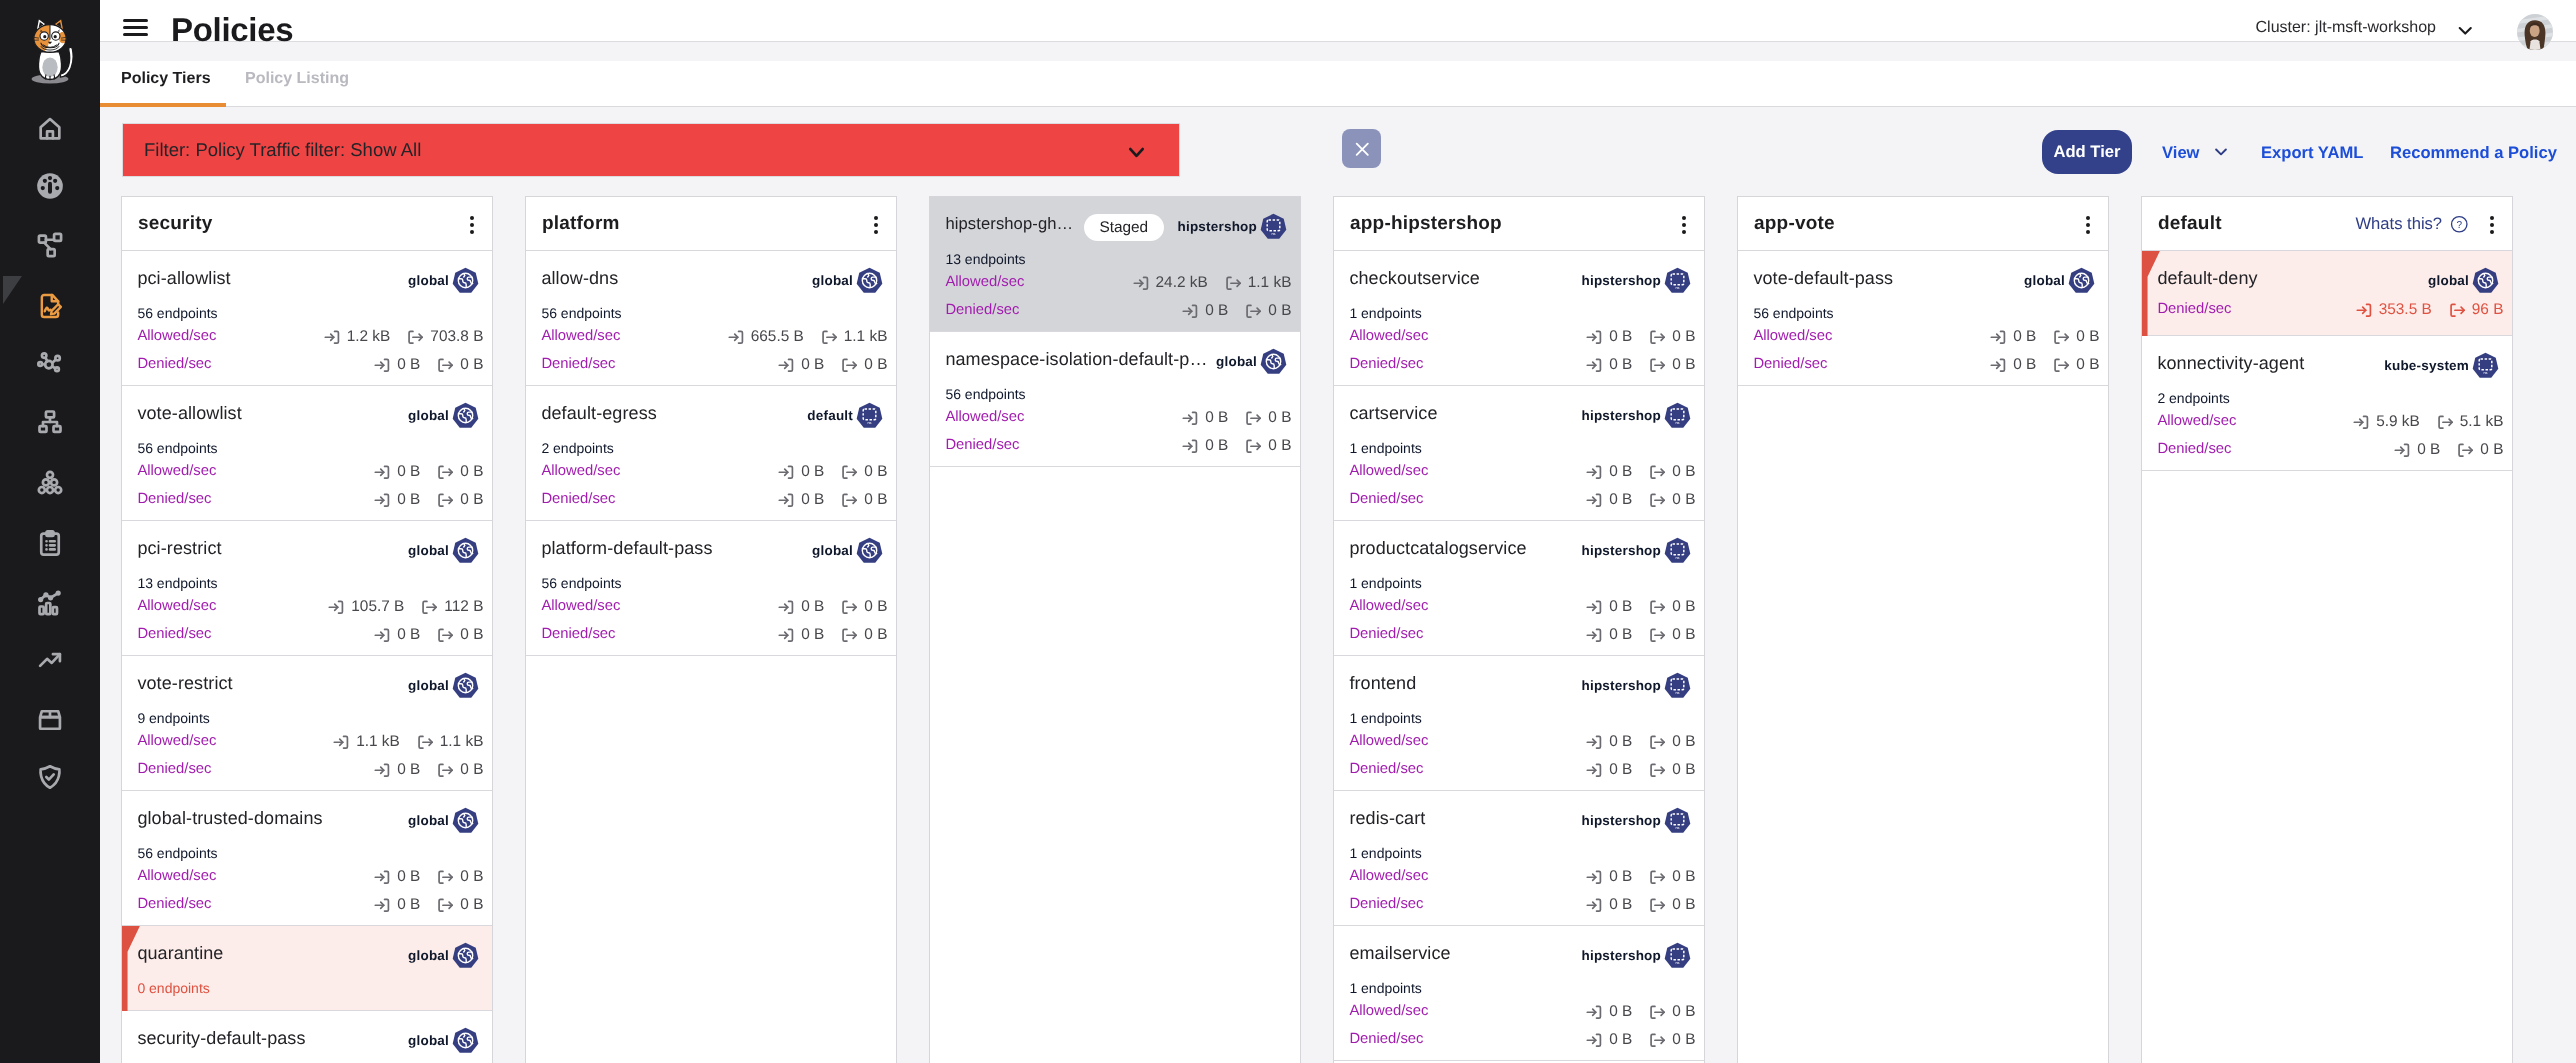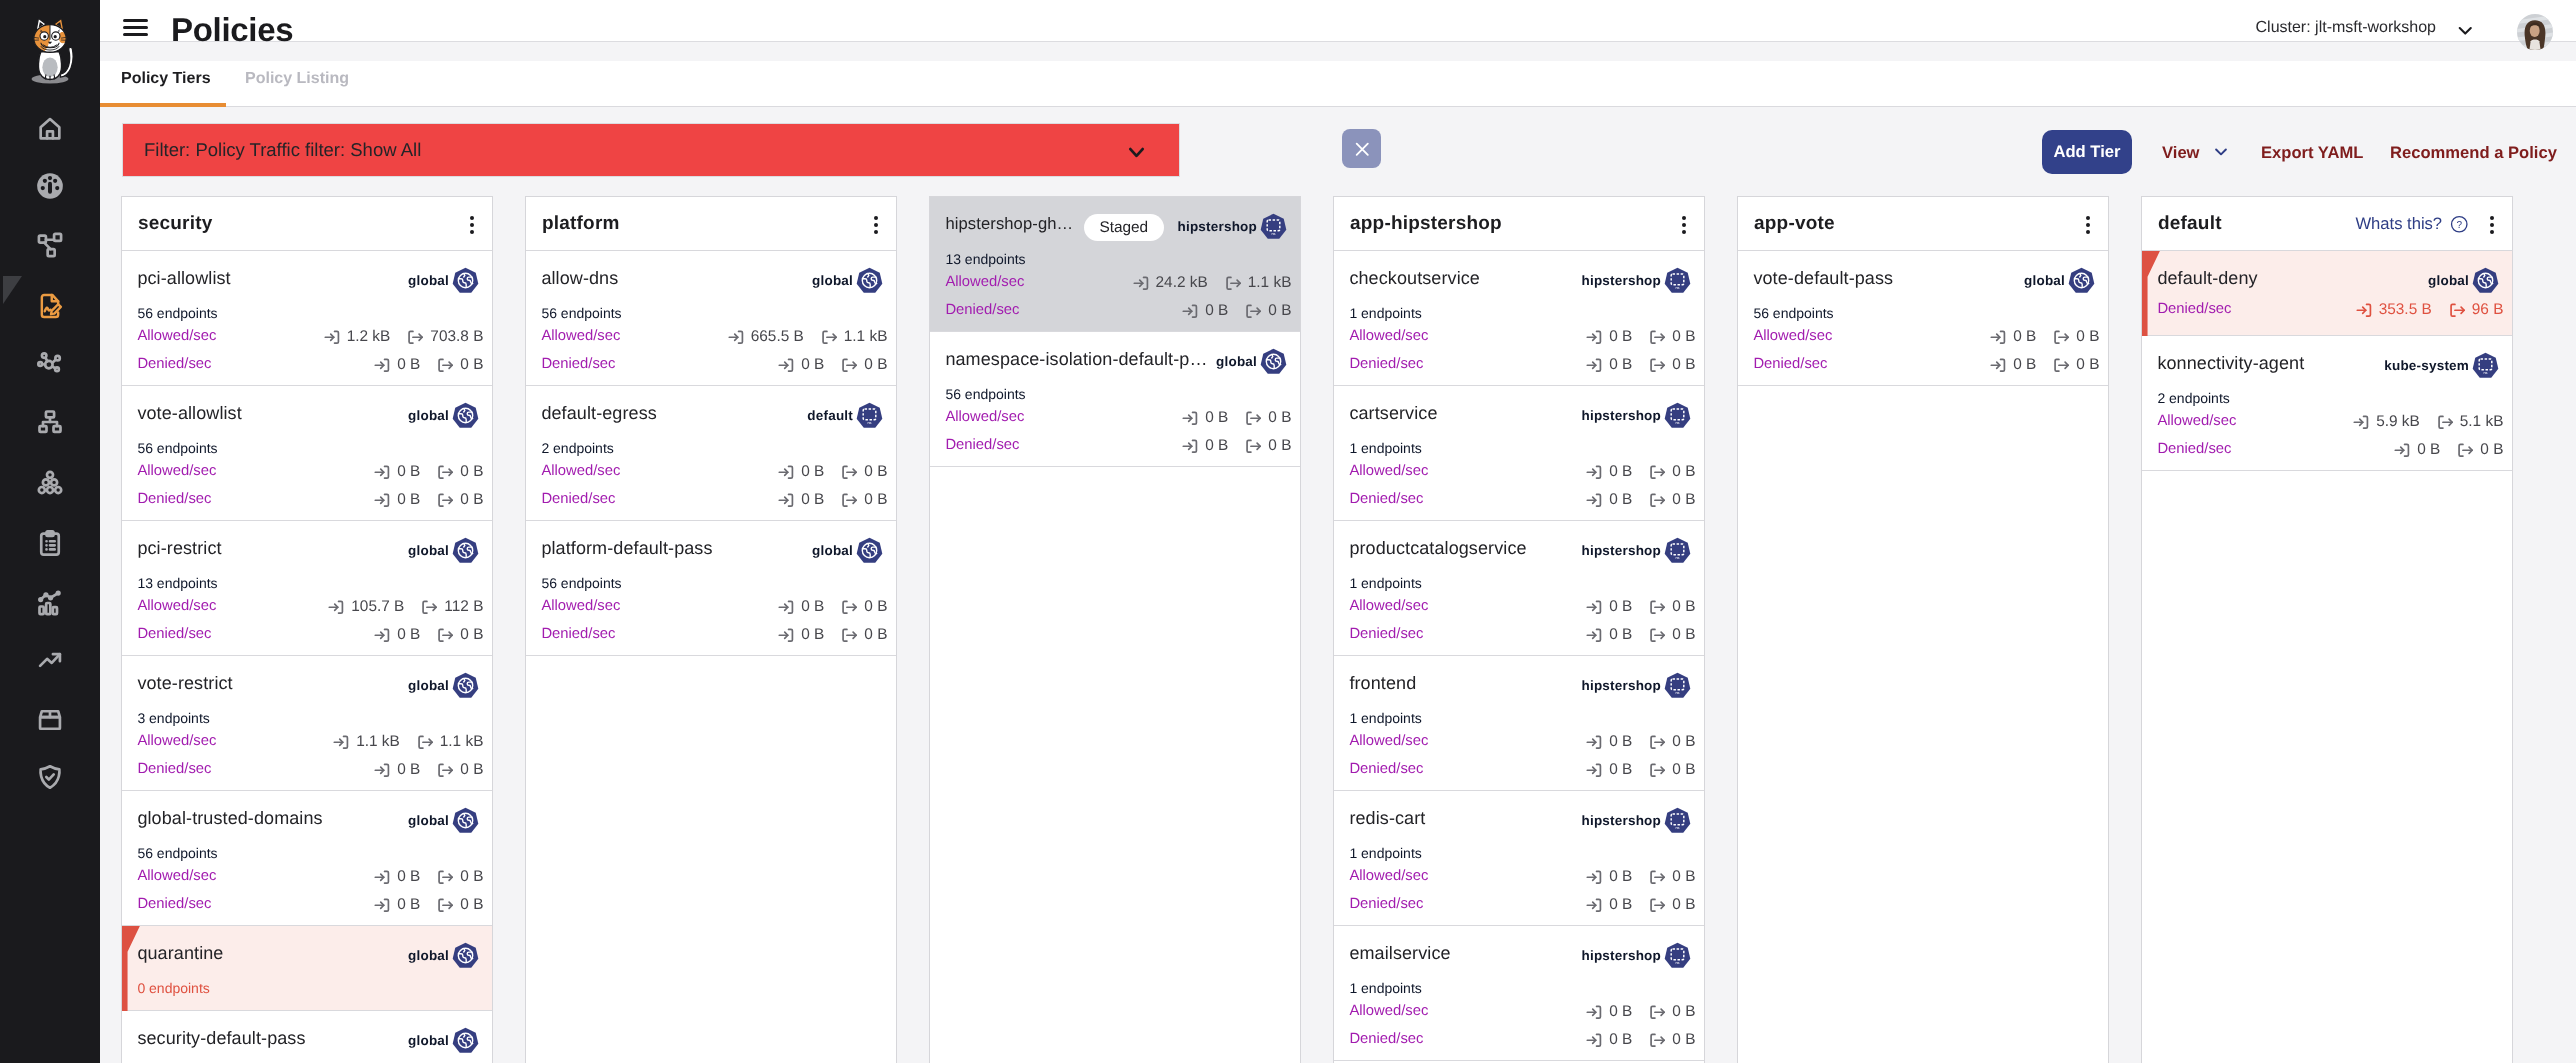--- a/index.html
+++ b/index.html
@@ -30,23 +30,23 @@
 
   
   #filter { position:absolute; left:122px; top:123px; width:1058px; height:54px; background:#ef4444;
             border:1.2px solid #dcdce0; border-radius:0; }
   #filter span { position:absolute; left:21px; top:15.4px; font-size:18.5px; color:#242428; }
   #fchev { position:absolute; right:32px; top:22px; }
   #xbtn { position:absolute; left:1342px; top:129px; width:39px; height:39px; background:#8b93bb; border-radius:8px; }
   #xbtn svg { position:absolute; left:10.5px; top:10.5px; }
 
   
-  #addtier { position:absolute; left:2042px; top:130px; width:90px; height:44px; background:#32418a; border-radius:10px;
+  #addtier { position:absolute; left:2042px; top:130px; width:90px; height:44px; background:#32418a; border-radius:16px;
              color:#fff; font-size:16.6px; font-weight:700; text-align:center; line-height:44px; }
-  .navlink { position:absolute; top:143px; font-size:16.6px; font-weight:700; color:#7f1d1d; }
+  .navlink { position:absolute; top:143px; font-size:16.6px; font-weight:700; color:#1d4ed8; }
 
   
   .col { position:absolute; top:196px; width:372px; height:880px; background:#fff; border:1.2px solid #d6d6da; }
   .colhead { position:relative; height:54px; border-bottom:1.2px solid #d8d8dc; }
   .colhead h2 { position:absolute; left:16px; top:0; line-height:54px; font-size:19px; font-weight:700; color:#1d1d20; letter-spacing:0.2px; }
   .kebab { position:absolute; right:17px; top:18.5px; width:4.9px; height:18.5px; }
   .kebab i { display:block; width:4.3px; height:4.3px; border-radius:50%; background:#1b1b1e; margin-bottom:2.8px; }
 
   .card { position:relative; height:135px; border-bottom:1.2px solid #d9d9dd; background:#fff; }
   .card.sel { background:#d4d5d9; }
@@ -422,21 +422,21 @@
       </div>
     </div>
     <div class="card">
       <div class="nm">vote-restrict</div>
       <div class="scope">
         <b>global</b>
         <svg width="27" height="27" viewBox="0 0 24 24">
           <use href="#i-globe"></use>
         </svg>
       </div>
-      <div class="ep">3 endpoints</div>
+      <div class="ep">9 endpoints</div>
       <div class="mrow r1">
         <span class="mlbl">Allowed/sec</span>
         <span class="mval">
           <svg width="18.5" height="18.5" viewBox="0 0 24 24">
             <use href="#i-in"></use>
           </svg>
           <span>1.1 kB</span>
           <span class="g2"><svg width="18.5" height="18.5" viewBox="0 0 24 24">
               <use href="#i-out"></use>
             </svg>1.1 kB</span>

